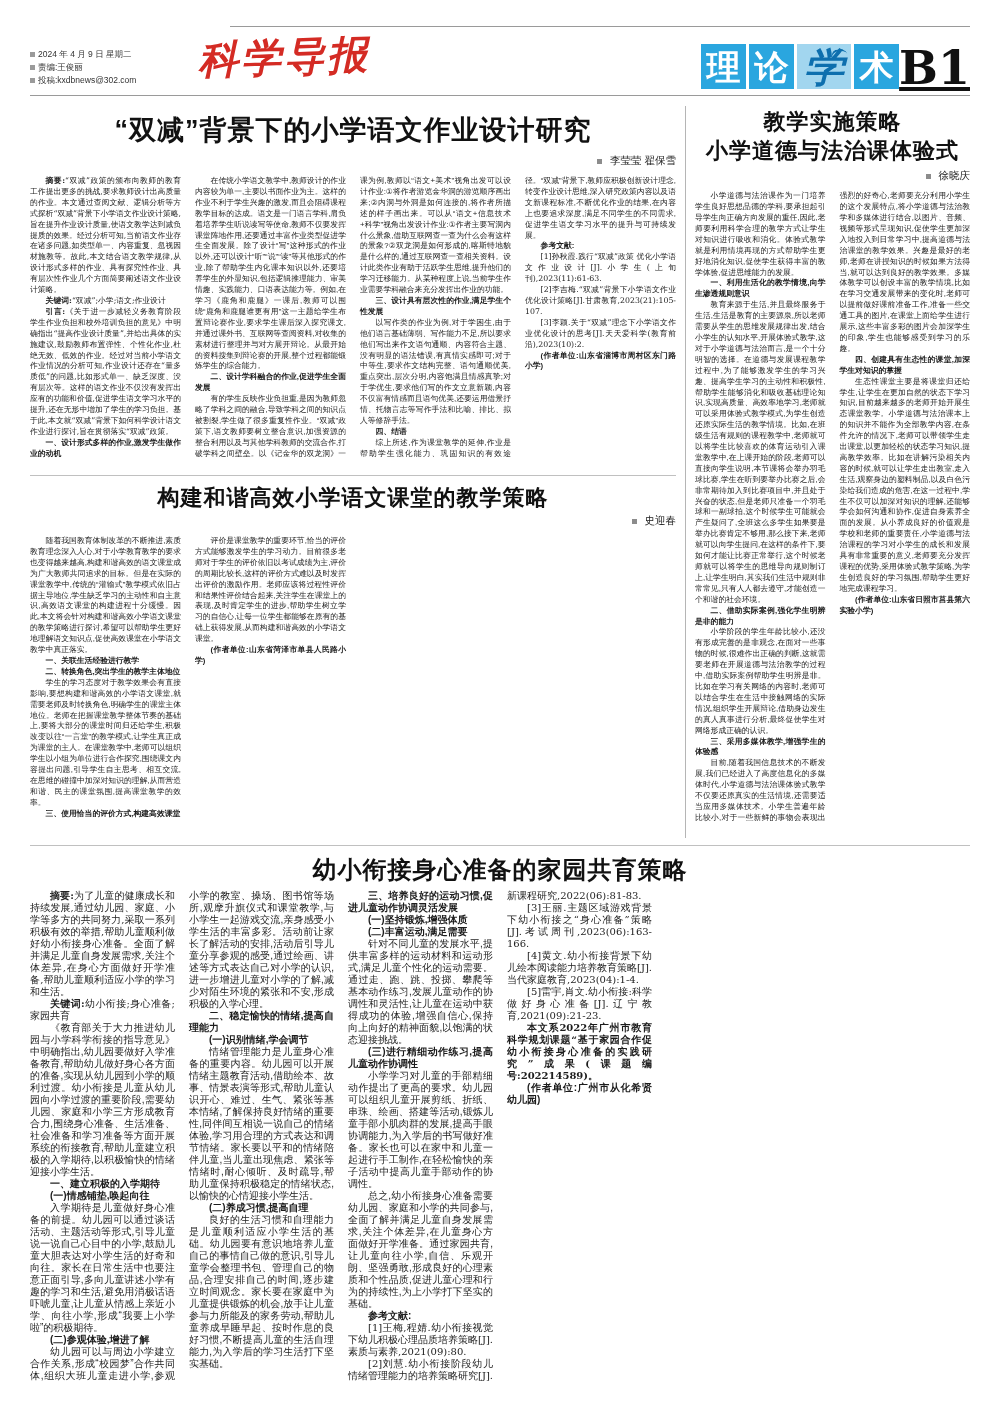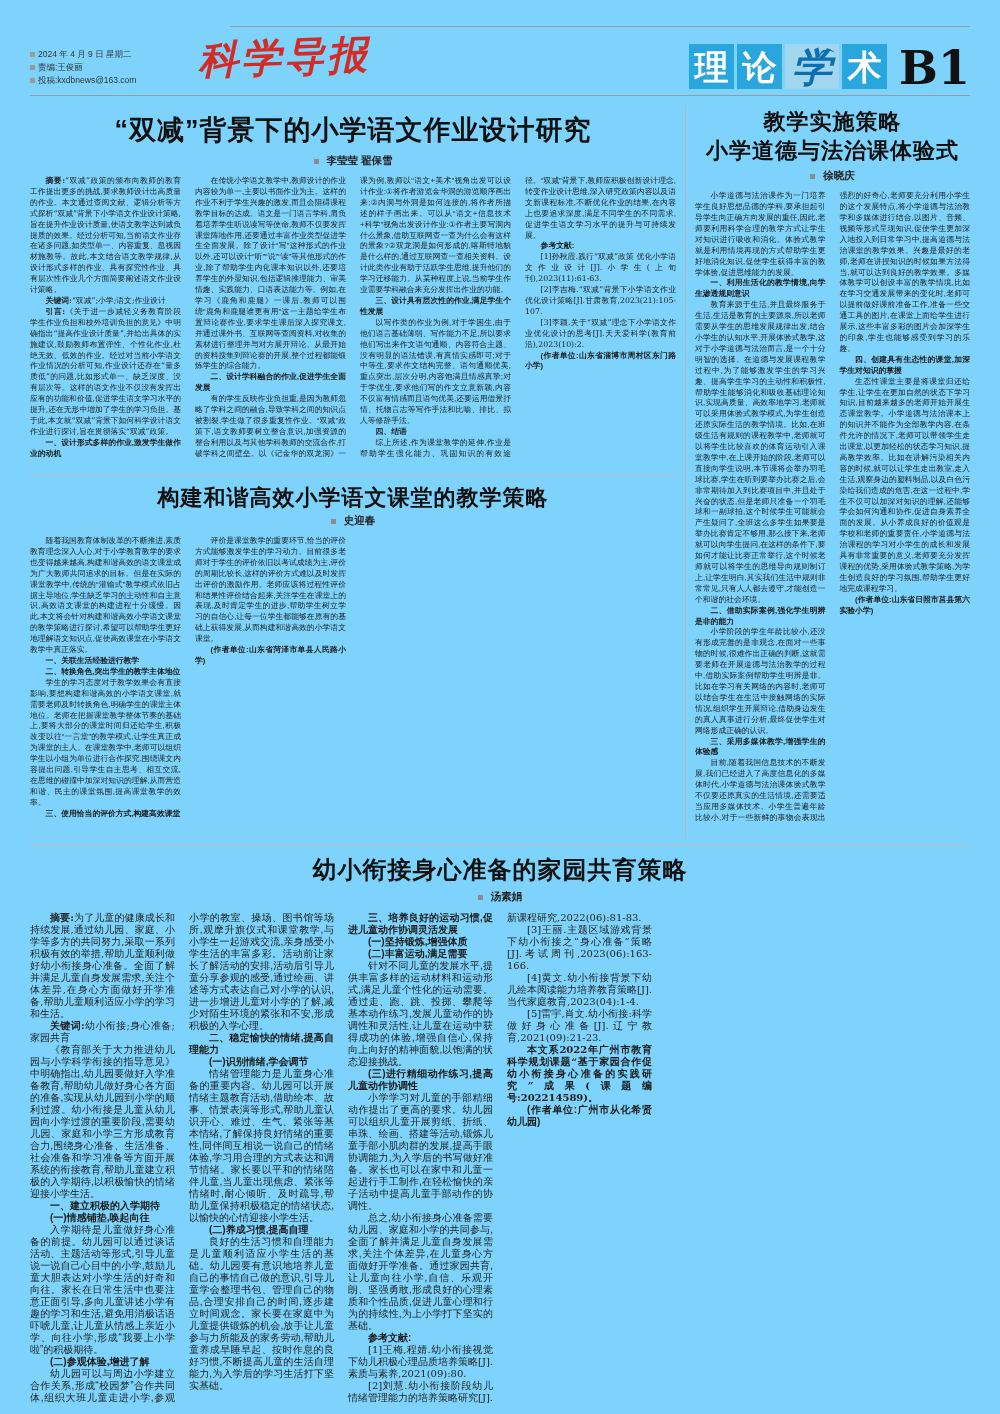--- a/index.html
+++ b/index.html
@@ -1,48 +1,48 @@
 <!DOCTYPE html>
 <html><head>
 <meta charset="utf-8">
 <style>
   html,body{margin:0;padding:0;background:#e8e8e4;}
-  .page{width:1000px;height:1414px;margin:0 auto;background:#7dd3fc;box-sizing:border-box;
+  .page{width:1000px;height:1414px;margin:0 auto;background:#ffffff;box-sizing:border-box;
         padding:26px 30px 20px 30px;font-family:"Liberation Sans","DejaVu Sans",sans-serif;color:#1c1c1c;}
   
   .topline{border-top:1px solid #9a9a9a;margin-left:200px;height:0;}
   .hdr{display:flex;align-items:flex-end;height:62px;margin-top:2px;}
   .hdr-meta{width:150px;font-size:8.5px;color:#333;line-height:13px;padding-bottom:4px;}
   .hdr-meta .row{display:flex;align-items:center;white-space:nowrap;}
   .sq{display:inline-block;width:5px;height:5px;background:#9a9a9a;margin-right:3px;flex:0 0 auto;}
   .masthead{font-family:"DejaVu Serif",serif;font-style:italic;font-weight:700;color:#d42b24;
             font-size:40px;letter-spacing:3px;transform:rotate(-2deg);margin:0 0 6px 18px;white-space:nowrap;}
   .hdr-right{margin-left:auto;display:flex;align-items:flex-end;padding-bottom:2px;}
   .tile{width:45px;height:45px;background:#2aa6df;color:#fff;font-weight:700;font-size:34px;
         display:flex;align-items:center;justify-content:center;margin-left:3px;line-height:1;}
   .tile.art{background:#a2d6ef;color:#0d6fae;width:54px;font-family:"DejaVu Serif",serif;
             font-style:italic;font-size:40px;position:relative;overflow:hidden;}
   .tile.art:after{content:"";position:absolute;right:4px;top:5px;width:16px;height:8px;
             border-top:2px solid #0d6fae;border-radius:50% 80% 0 0/100% 100% 0 0;transform:rotate(-18deg);}
   .pageno{font-family:"DejaVu Serif",serif;font-weight:700;font-size:46px;line-height:0.9;
-          margin-left:12px;color:#111;}
+          margin-left:0;color:#111;text-decoration:underline;}
   .hdr-rule{border-top:1px solid #9a9a9a;margin-top:4px;}
   
   .zone-top{display:flex;margin-top:6px;}
   .zone-left{width:646px;}
   .vdiv{width:1px;background:#b5b5b5;margin:4px 9px 0 9px;}
   .zone-right{flex:1;min-width:0;}
   .hdiv{border-top:1px solid #c0c0c0;margin:7px 0;}
   
   .a-title{font-weight:700;text-align:center;color:#111;letter-spacing:1px;}
   .t1{font-size:27px;margin:10px 0 6px 0;}
   .t2{font-size:22px;line-height:1.3;margin:6px 0 4px 0;}
   .t3{font-size:22px;margin:4px 0 1px 0;}
   .t4{font-size:24px;font-weight:600;margin:8px 0 4px 0;}
-  .byline{text-align:center;font-size:10.5px;font-weight:700;margin-bottom:8px;color:#222;}
+  .byline{text-align:right;font-size:10.5px;font-weight:400;margin-bottom:8px;color:#222;}
   .byline .sq{background:#8c8c8c;margin-right:5px;}
   .body{column-gap:14px;column-fill:auto;overflow:hidden;font-size:7.8px;line-height:10.9px;}
   .body p{margin:0;text-indent:2em;text-align:justify;}
   .b-h,.b-h2{font-weight:700;}
   .b-abs,.b-kw,.b-ref{font-family:"DejaVu Serif",serif;color:#222;}
   .b-fund{font-family:"DejaVu Serif",serif;font-weight:700;}
   .b-unit{font-weight:700;text-indent:4em;}
   #a1-body{height:292px;column-count:4;}
   #a2-body{height:642px;column-count:2;}
   #a3-body{height:302px;column-count:4;}
@@ -60,21 +60,21 @@
       <div class="row">
         <span class="sq"></span>
         <span>2024 年 4 月 9 日  星期二</span>
       </div>
       <div class="row">
         <span class="sq"></span>
         <span>责编:王俊丽</span>
       </div>
       <div class="row">
         <span class="sq"></span>
-        <span>投稿:kxdbnews@163.com</span>
+        <span>投稿:kxdbnews@302.com</span>
       </div>
     </div>
     <div class="masthead">科学导报</div>
     <div class="hdr-right">
       <div class="tile">理</div>
       <div class="tile">论</div>
       <div class="tile art">学</div>
       <div class="tile">术</div>
       <div class="pageno">B1</div>
     </div>
@@ -156,24 +156,20 @@
             <p class="b-unit">(作者单位:山东省日照市莒县第六实验小学)</p>
           </div>
       </div>
     </div>
   </div>
 
   <div class="hdiv"></div>
 
   <div>
     <div class="a-title t4">幼小衔接身心准备的家园共育策略</div>
-    <div class="byline">
-      <span class="sq"></span>
-      <span>汤素娟</span>
-    </div>
     <div class="body" id="a4-body">
         <p class="b-abs"><b>摘要:</b>为了儿童的健康成长和持续发展,通过幼儿园、家庭、小学等多方的共同努力,采取一系列积极有效的举措,帮助儿童顺利做好幼小衔接身心准备。全面了解并满足儿童自身发展需求,关注个体差异,在身心方面做好开学准备,帮助儿童顺利适应小学的学习和生活。</p>
         <p class="b-kw"><b>关键词:</b>幼小衔接;身心准备;家园共育</p>
         <p class="b-p">《教育部关于大力推进幼儿园与小学科学衔接的指导意见》中明确指出,幼儿园要做好入学准备教育,帮助幼儿做好身心各方面的准备,实现从幼儿园到小学的顺利过渡。幼小衔接是儿童从幼儿园向小学过渡的重要阶段,需要幼儿园、家庭和小学三方形成教育合力,围绕身心准备、生活准备、社会准备和学习准备等方面开展系统的衔接教育,帮助儿童建立积极的入学期待,以积极愉快的情绪迎接小学生活。</p>
         <p class="b-h">一、建立积极的入学期待</p>
         <p class="b-h2">(一)情感铺垫,唤起向往</p>
         <p class="b-p">入学期待是儿童做好身心准备的前提。幼儿园可以通过谈话活动、主题活动等形式,引导儿童说一说自己心目中的小学,鼓励儿童大胆表达对小学生活的好奇和向往。家长在日常生活中也要注意正面引导,多向儿童讲述小学有趣的学习和生活,避免用消极话语吓唬儿童,让儿童从情感上亲近小学、向往小学,形成“我要上小学啦”的积极期待。</p>
         <p class="b-h2">(二)参观体验,增进了解</p>
         <p class="b-p">幼儿园可以与周边小学建立合作关系,形成“校园梦”合作共同体,组织大班儿童走进小学,参观小学的教室、操场、图书馆等场所,观摩升旗仪式和课堂教学,与小学生一起游戏交流,亲身感受小学生活的丰富多彩。活动前让家长了解活动的安排,活动后引导儿童分享参观的感受,通过绘画、讲述等方式表达自己对小学的认识,进一步增进儿童对小学的了解,减少对陌生环境的紧张和不安,形成积极的入学心理。</p>
         <p class="b-h">二、稳定愉快的情绪,提高自理能力</p>

